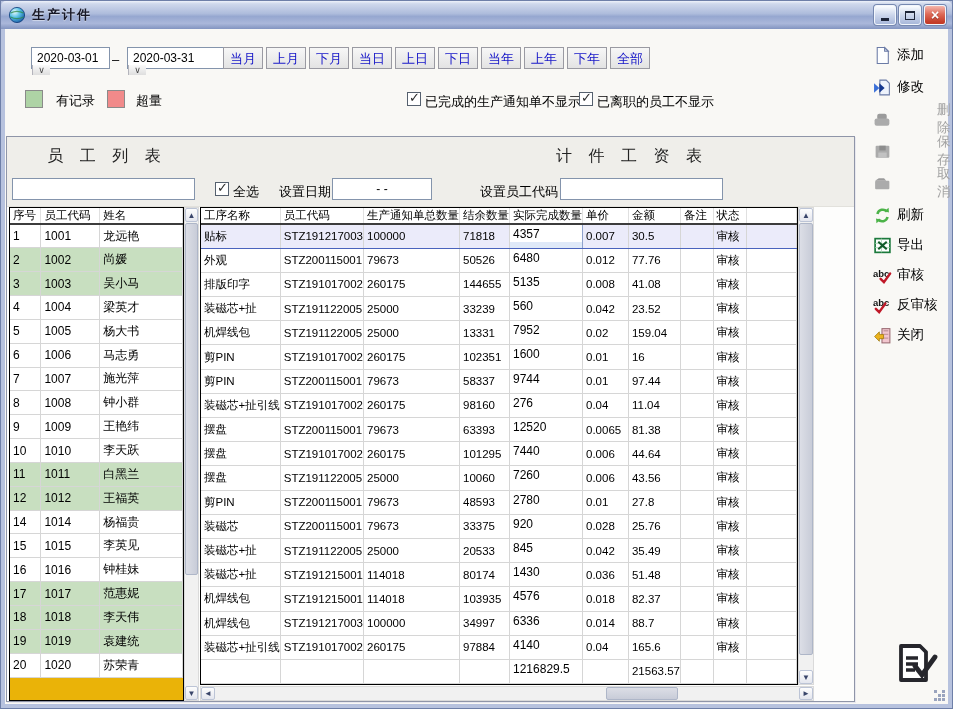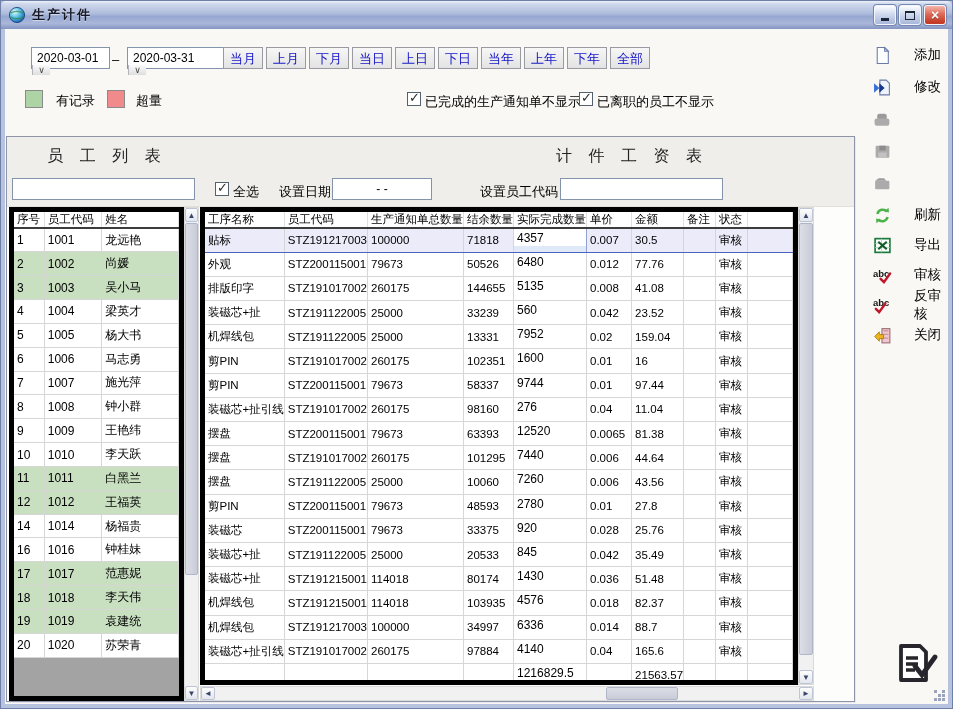--- a/index.html
+++ b/index.html
@@ -42,42 +42,42 @@
 
   
   .panel { position:absolute; left:5px; top:135px; width:849px; height:566px; background:#fdfdfc;
     border:1px solid #8f95a8; box-shadow: inset 1px 1px 0 #ffffff, 1px 1px 0 #e8e8ee; }
   .panel-strip { position:absolute; left:0; top:0; width:100%; height:70px; background:#efeeea; border-bottom:1px solid #e2e1dc; }
   .sec-title { position:absolute; top:9px; font-size:16px; letter-spacing:6px; color:#222; text-align:center; }
   .tin { position:absolute; height:22px; border:1px solid #8494ac; background:#fff; font-size:12px; padding:0 4px; }
 
   
   table { border-collapse:collapse; table-layout:fixed; background:#fff; }
-  .grid-box { position:absolute; overflow:hidden; border:5px solid #000000; background:#a3a3a3; }
+  .grid-box { position:absolute; overflow:hidden; border:1px solid #000000; background:#eab308; }
   th { font-weight:normal; font-size:11.5px; text-align:left; padding:0 0 0 3px; height:16px;
        border-bottom:2px solid #3c3c3c; border-right:1px solid #e0e0e0; white-space:nowrap; overflow:hidden; background:#fff; }
   td { font-size:11.5px; padding:0 0 0 3px; border-bottom:1px solid #d6d6d6; border-right:1px solid #d6d6d6;
        white-space:nowrap; overflow:hidden; color:#000; }
   .emp-table td { height:23.85px; font-size:12px; }
   .emp-table tr.hl td { background:#c8dfc0; }
   .main-table td { height:24.2px; }
   .main-table tr.sel td { background:#ebebfa; border-top:1px solid #4a63bd; border-bottom:1px solid #4a63bd; }
   .main-table td.actual { vertical-align:top; padding-top:2px; font-size:12px; background:#fff; }
   .main-table tr.sel td.actual { background:linear-gradient(#ffffff 0 72%, #dfe9f8 72% 100%); border-right:1px solid #8fa2cc; }
   .main-table tr.tot td { background:#fff; }
 
   
   .vscroll,.hscroll { position:absolute; background:#f1f1f1; border:1px solid #dadada; }
   .sarrow { position:absolute; background:linear-gradient(180deg,#fdfdfd,#e4e6ee); border:1px solid #bcc4d6;
     display:flex; align-items:center; justify-content:center; font-size:8px; color:#39456a; border-radius:2px; }
   .sthumb { position:absolute; background:linear-gradient(90deg,#dcdee6,#c8ccd8); border:1px solid #aeb6c8; border-radius:2px; }
   .hthumb { background:linear-gradient(180deg,#dcdee6,#c8ccd8); }
 
   
-  .sbtn { position:absolute; left:872px; width:80px; height:24px; display:flex; align-items:center; gap:22px; cursor:pointer; }
+  .sbtn { position:absolute; left:872px; width:80px; height:24px; display:flex; align-items:center; gap:5px; cursor:pointer; }
   .sbtn .slabel { font-size:13.5px; color:#000; }
   .sbtn.disabled .slabel { color:#a2a2a2;margin-left:40px; }
   .sicon { width:19px; height:19px; display:flex; align-items:center; justify-content:center; }
   .sig-icon { position:absolute; left:889px; top:638px; width:48px; height:48px; }
   .grip { position:absolute; right:6px; bottom:6px; width:12px; height:12px; }
   .grip::before { content:""; position:absolute; width:3px; height:3px; background:#9aa4be;
     box-shadow: 8px 0 0 #9aa4be, 4px 4px 0 #9aa4be, 8px 4px 0 #9aa4be, 0 8px 0 #9aa4be, 4px 8px 0 #9aa4be, 8px 8px 0 #9aa4be; }
 </style>
 </head>
 <body>
@@ -230,20 +230,25 @@
               <td>12</td>
               <td>1012</td>
               <td>王福英</td>
             </tr>
             <tr>
               <td>14</td>
               <td>1014</td>
               <td>杨福贵</td>
             </tr>
             <tr>
+              <td>15</td>
+              <td>1015</td>
+              <td>李英见</td>
+            </tr>
+            <tr>
               <td>16</td>
               <td>1016</td>
               <td>钟桂妹</td>
             </tr>
             <tr class="hl">
               <td>17</td>
               <td>1017</td>
               <td>范惠妮</td>
             </tr>
             <tr class="hl">

